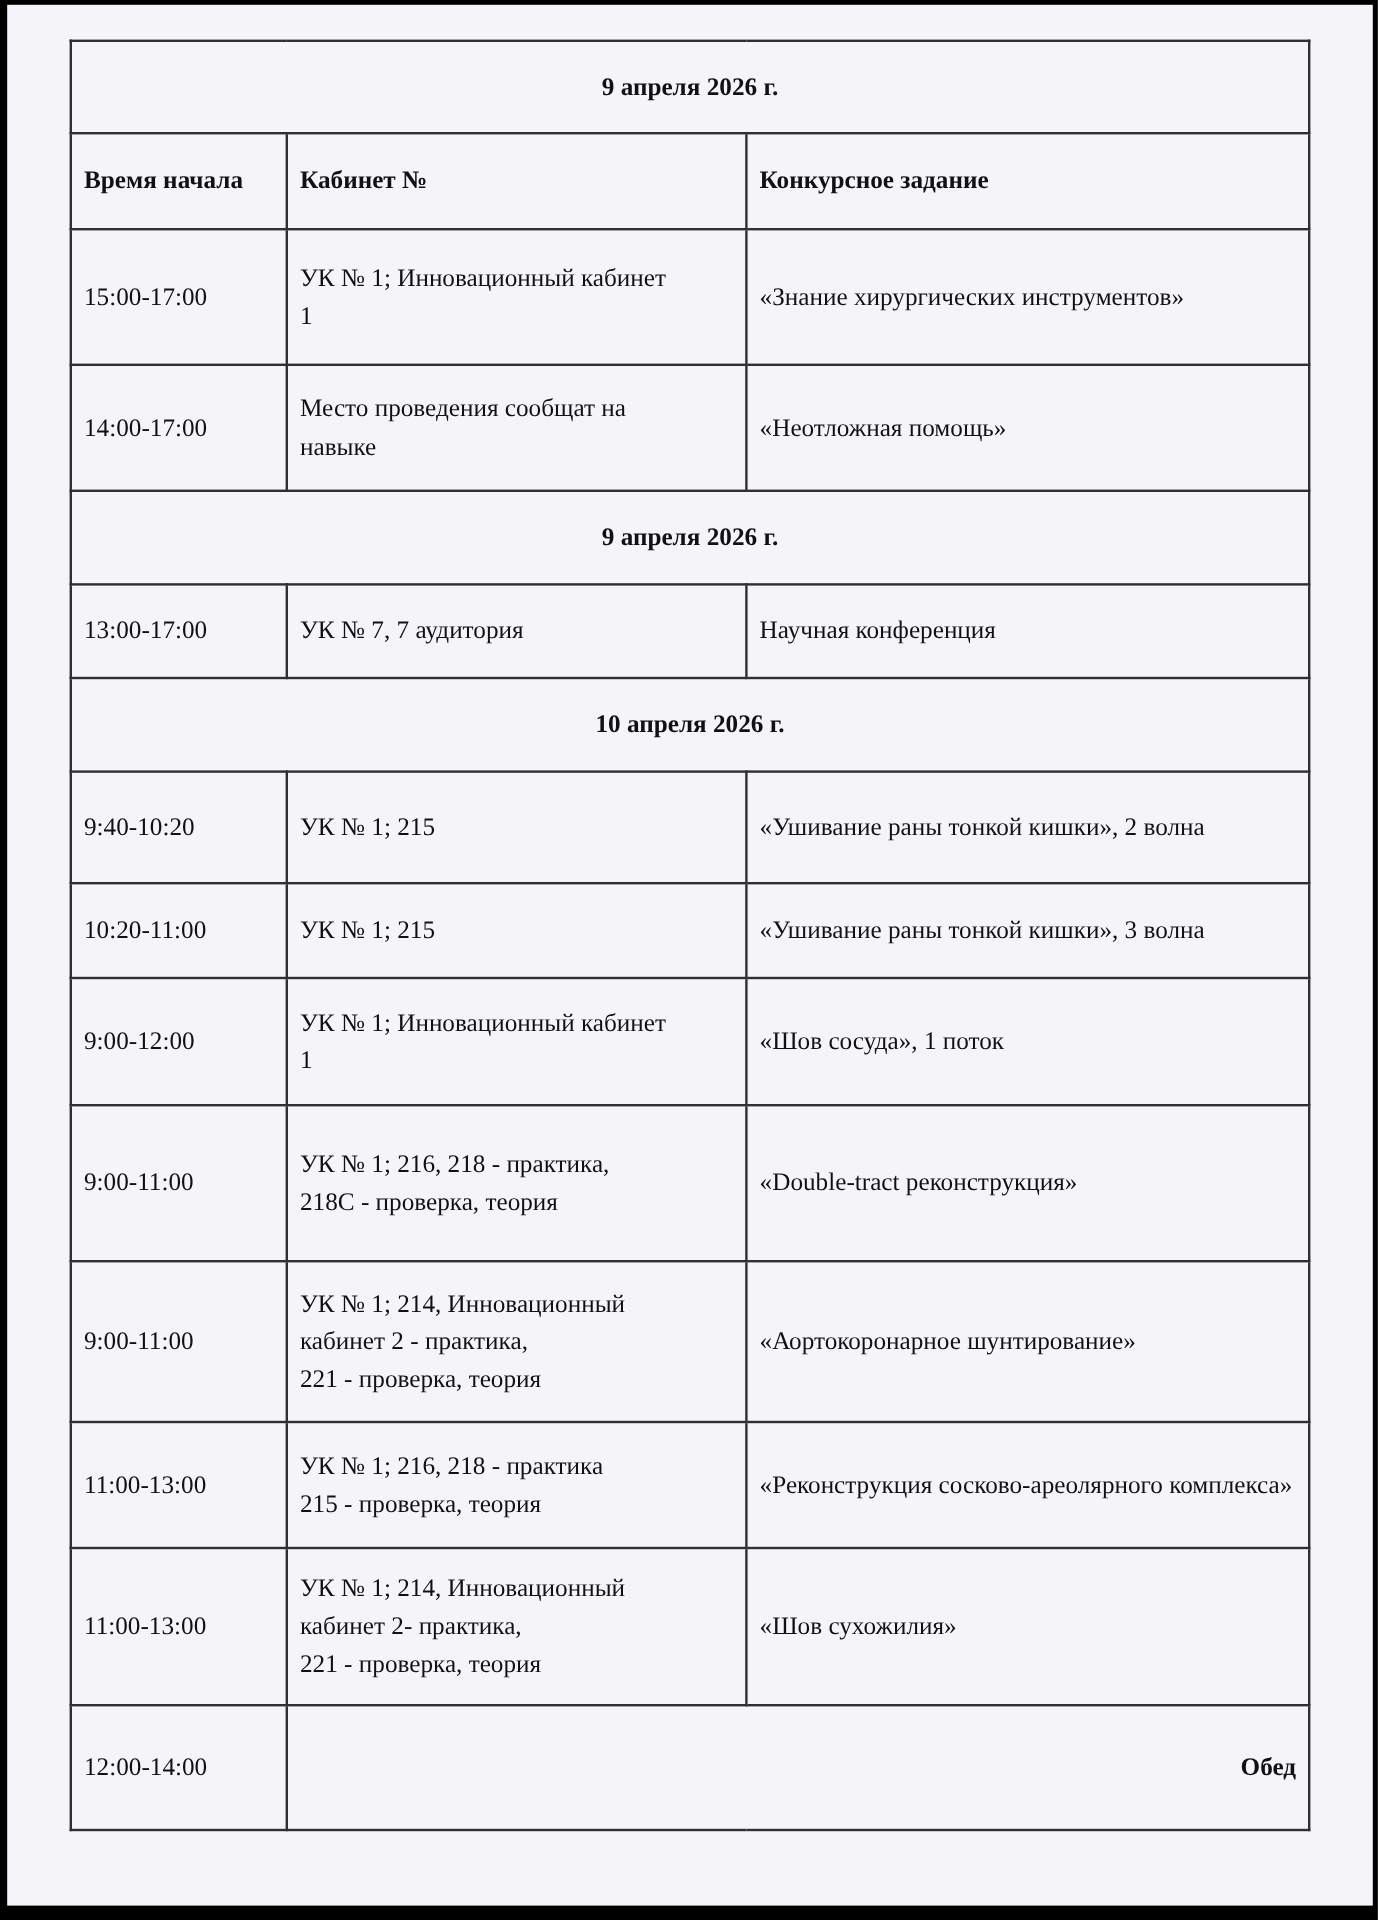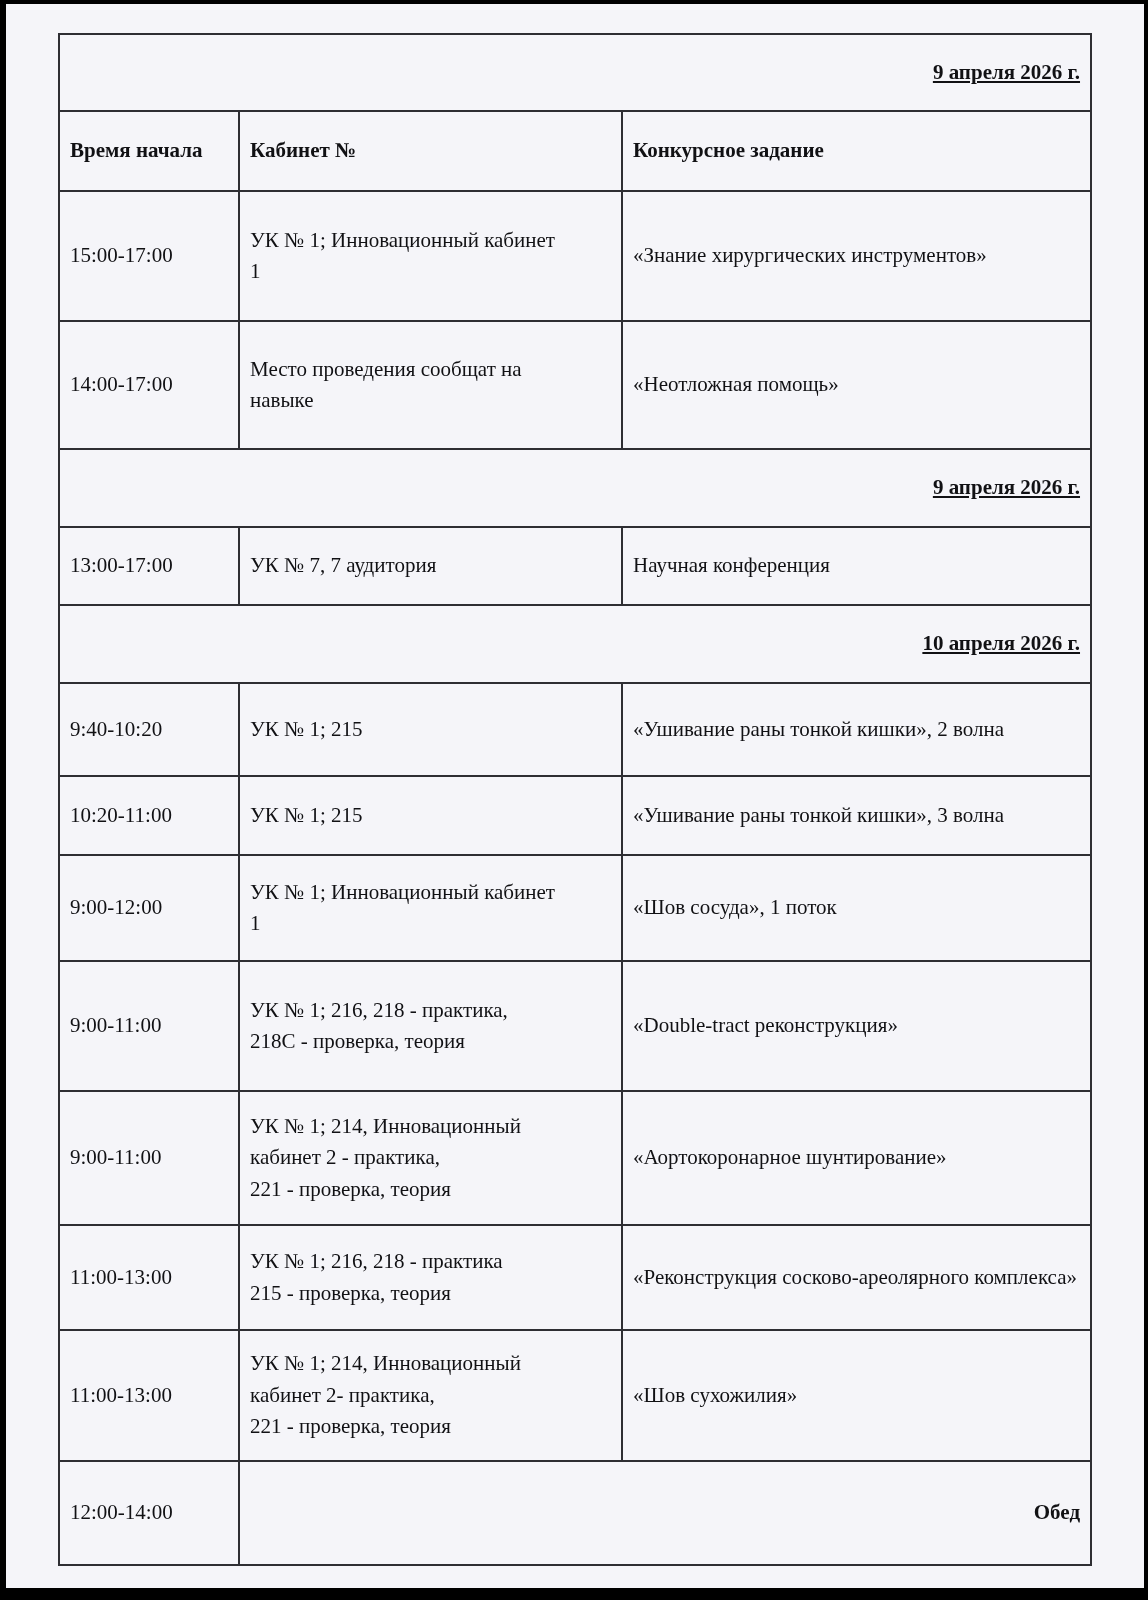--- a/index.html
+++ b/index.html
@@ -31,25 +31,24 @@
     border: 2px solid #2e2e33;
     vertical-align: middle;
     padding: 8px 10px;
     font-size: 21px;
     line-height: 1.5;
     white-space: pre-line;
     word-wrap: break-word;
     box-sizing: border-box;
   }
   td.date-header {
-    text-align: right;
+    text-align: center;
     font-weight: bold;
     vertical-align: top;
     padding-top: 16px;
-    text-decoration: underline;
   }
   td.col-header {
     font-weight: bold;
     vertical-align: top;
     padding-top: 14px;
   }
   td.lunch-cell {
     text-align: right;
     font-weight: bold;
     vertical-align: top;
@@ -70,27 +69,27 @@
     <tbody>
 
       <tr style="height:77px">
         <td class="date-header" colspan="3">9 апреля 2026 г.</td>
       </tr>
       <tr style="height:80px">
         <td class="col-header time-cell">Время начала</td>
         <td class="col-header">Кабинет №</td>
         <td class="col-header">Конкурсное задание</td>
       </tr>
-      <tr style="height:130px">
+      <tr style="height:113px">
         <td class="time-cell">15:00-17:00</td>
         <td>УК № 1; Инновационный кабинет
 1</td>
         <td>«Знание хирургических инструментов»</td>
       </tr>
-      <tr style="height:128px">
+      <tr style="height:105px">
         <td class="time-cell">14:00-17:00</td>
         <td>Место проведения сообщат на
 навыке</td>
         <td>«Неотложная помощь»</td>
       </tr>
 
       <tr style="height:78px">
         <td class="date-header" colspan="3">9 апреля 2026 г.</td>
       </tr>
       <tr style="height:78px">

